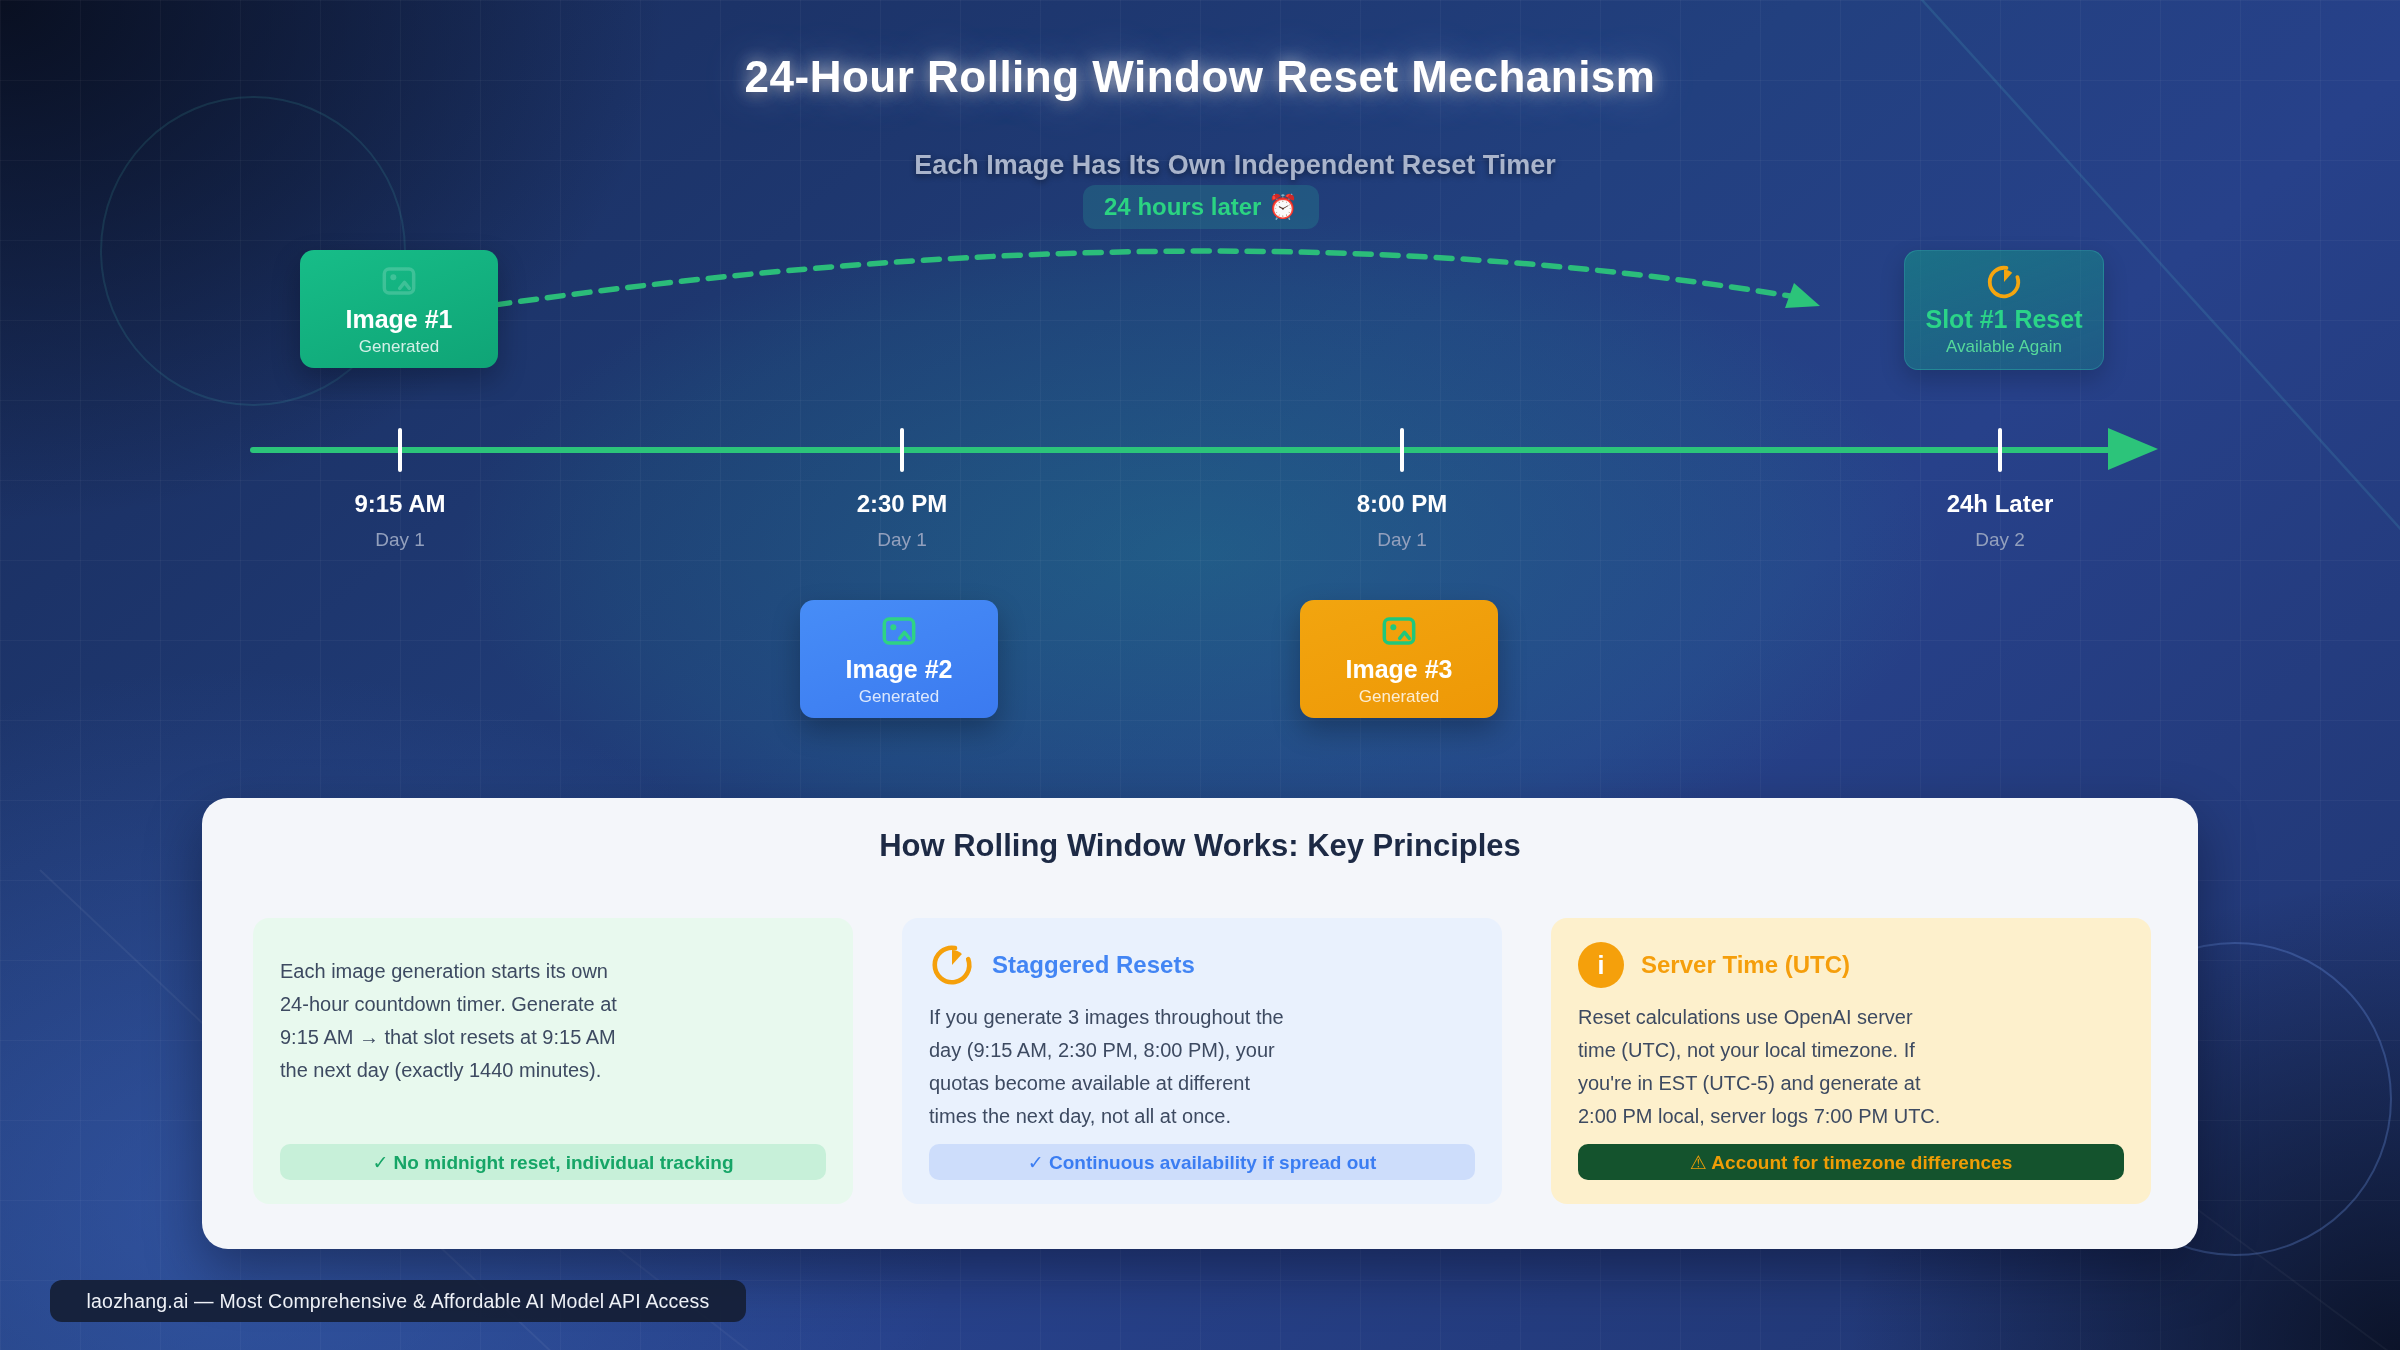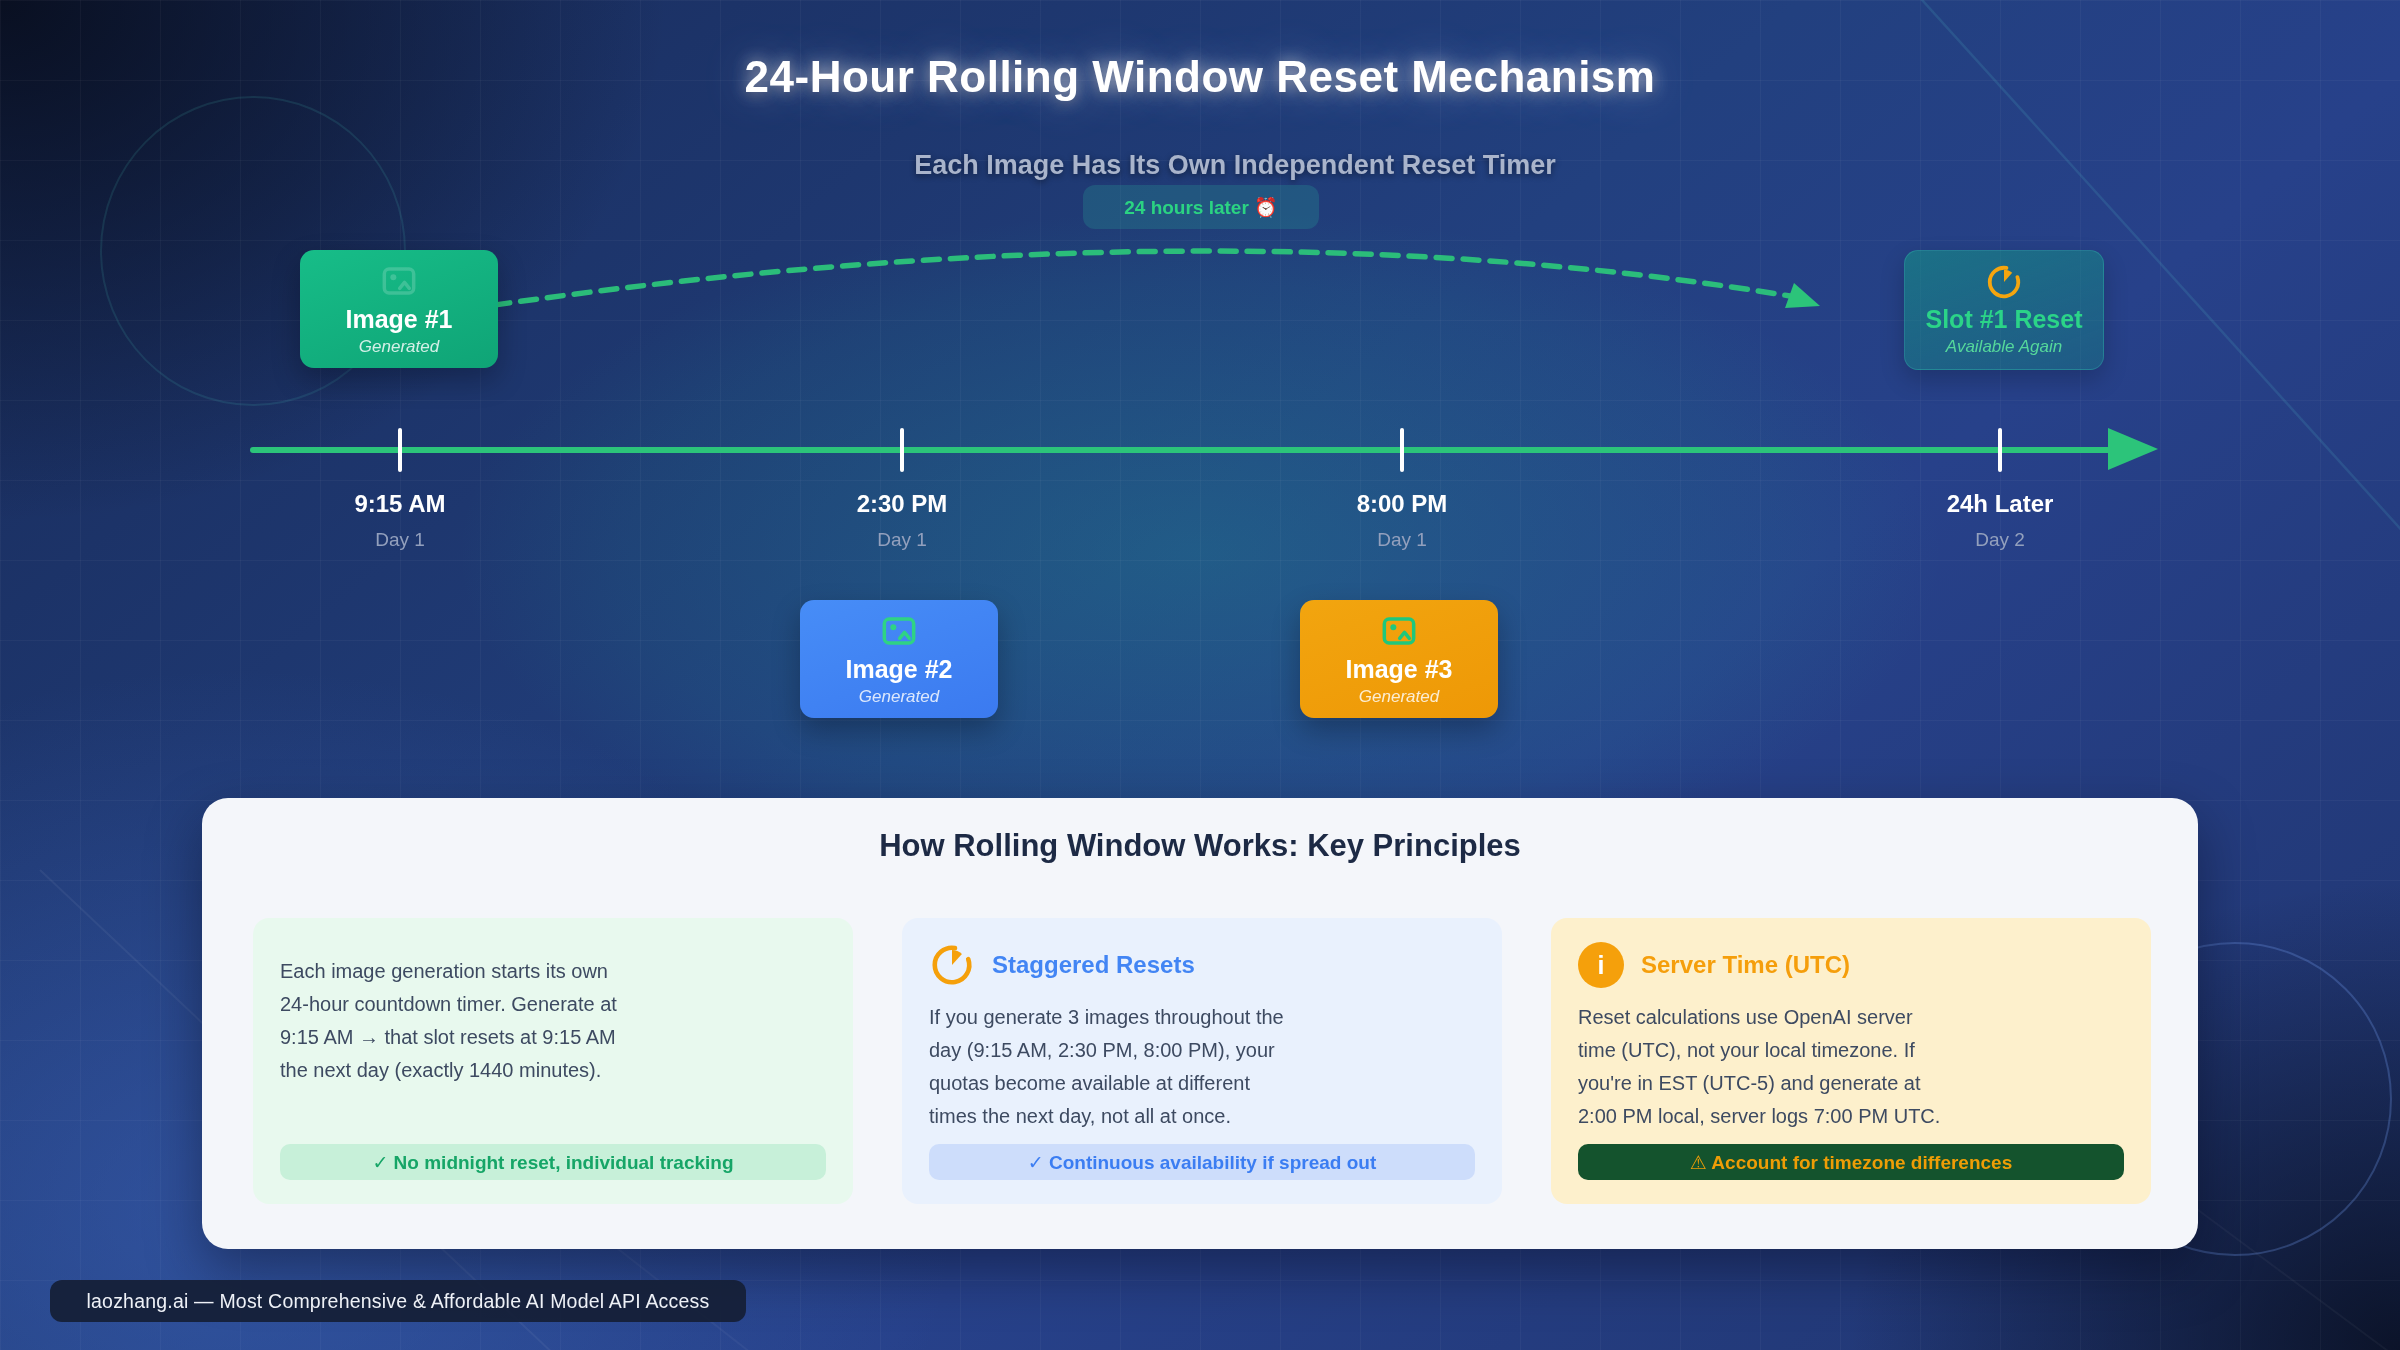--- a/index.html
+++ b/index.html
@@ -28,28 +28,28 @@
   svg.decor{position:absolute;left:0;top:0;}
   
   .title{position:absolute;top:52px;left:0;width:100%;text-align:center;
     font-size:44px;font-weight:700;color:#fff;letter-spacing:.5px;
     text-shadow:0 0 16px rgba(255,255,255,.65),0 0 44px rgba(175,205,255,.45),0 3px 8px rgba(0,0,25,.35);}
   .subtitle{position:absolute;top:150px;left:0;width:100%;text-align:center;
     font-size:27px;font-weight:700;color:#a9b4cb;text-shadow:0 2px 6px rgba(0,0,0,.45);padding-left:35px;}
   .arc-badge{position:absolute;left:1083px;top:185px;width:236px;height:44px;
     background:rgba(40,180,160,0.22);border-radius:12px;
     display:flex;align-items:center;justify-content:center;
-    font-size:19px;font-weight:700;color:#2bd382;}
+    font-size:24px;font-weight:700;color:#2bd382;}
   
   .node-card{position:absolute;width:198px;height:118px;border-radius:14px;
     display:flex;flex-direction:column;align-items:center;justify-content:center;
     box-shadow:0 12px 28px rgba(0,0,10,0.28);}
   .node-icon{width:40px;height:40px;margin-bottom:5px;}
   .node-title{font-size:25px;font-weight:700;color:#fff;line-height:1.1;}
-  .node-sub{font-size:17px;color:rgba(255,255,255,0.82);margin-top:4px;font-style:italic;}
+  .node-sub{font-size:17px;color:rgba(255,255,255,0.82);margin-top:4px;}
   .node-green{left:300px;top:250px;background:linear-gradient(160deg,#17bd88,#0fa476);}
   .node-green .node-icon{color:rgba(255,255,255,0.18);}
   .node-blue{left:800px;top:600px;background:linear-gradient(160deg,#478df7,#3b7af0);}
   .node-blue .node-icon{color:#2fd384;}
   .node-amber{left:1300px;top:600px;background:linear-gradient(160deg,#f2a50f,#ee9806);}
   .node-amber .node-icon{color:#1fc77d;}
   .node-slot{left:1904px;top:250px;background:linear-gradient(160deg,rgba(20,152,136,0.55),rgba(18,140,128,0.34));
     border:1px solid rgba(60,210,190,0.25);box-shadow:0 10px 24px rgba(0,0,10,0.2);}
   .node-slot .node-icon{color:#f5a50e;width:38px;height:38px;}
   .node-slot .node-title{color:#2bd488;}

